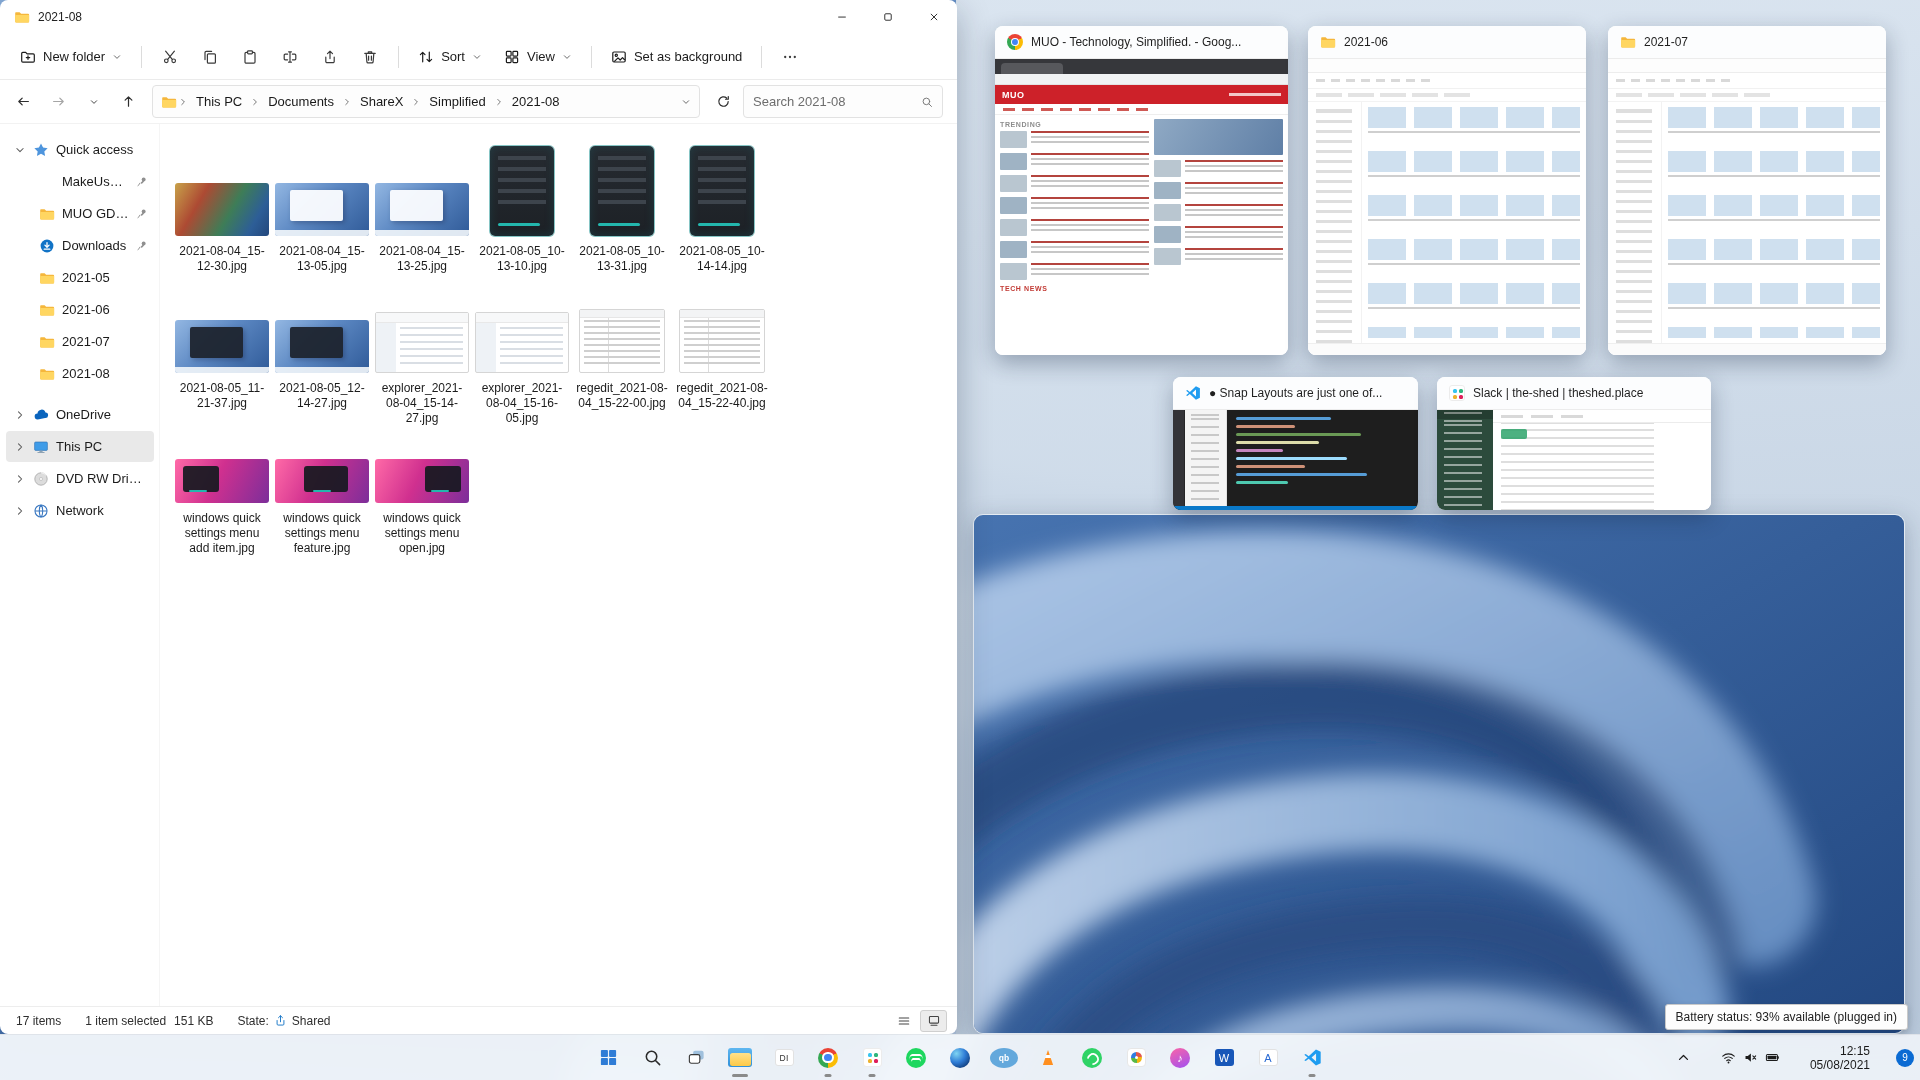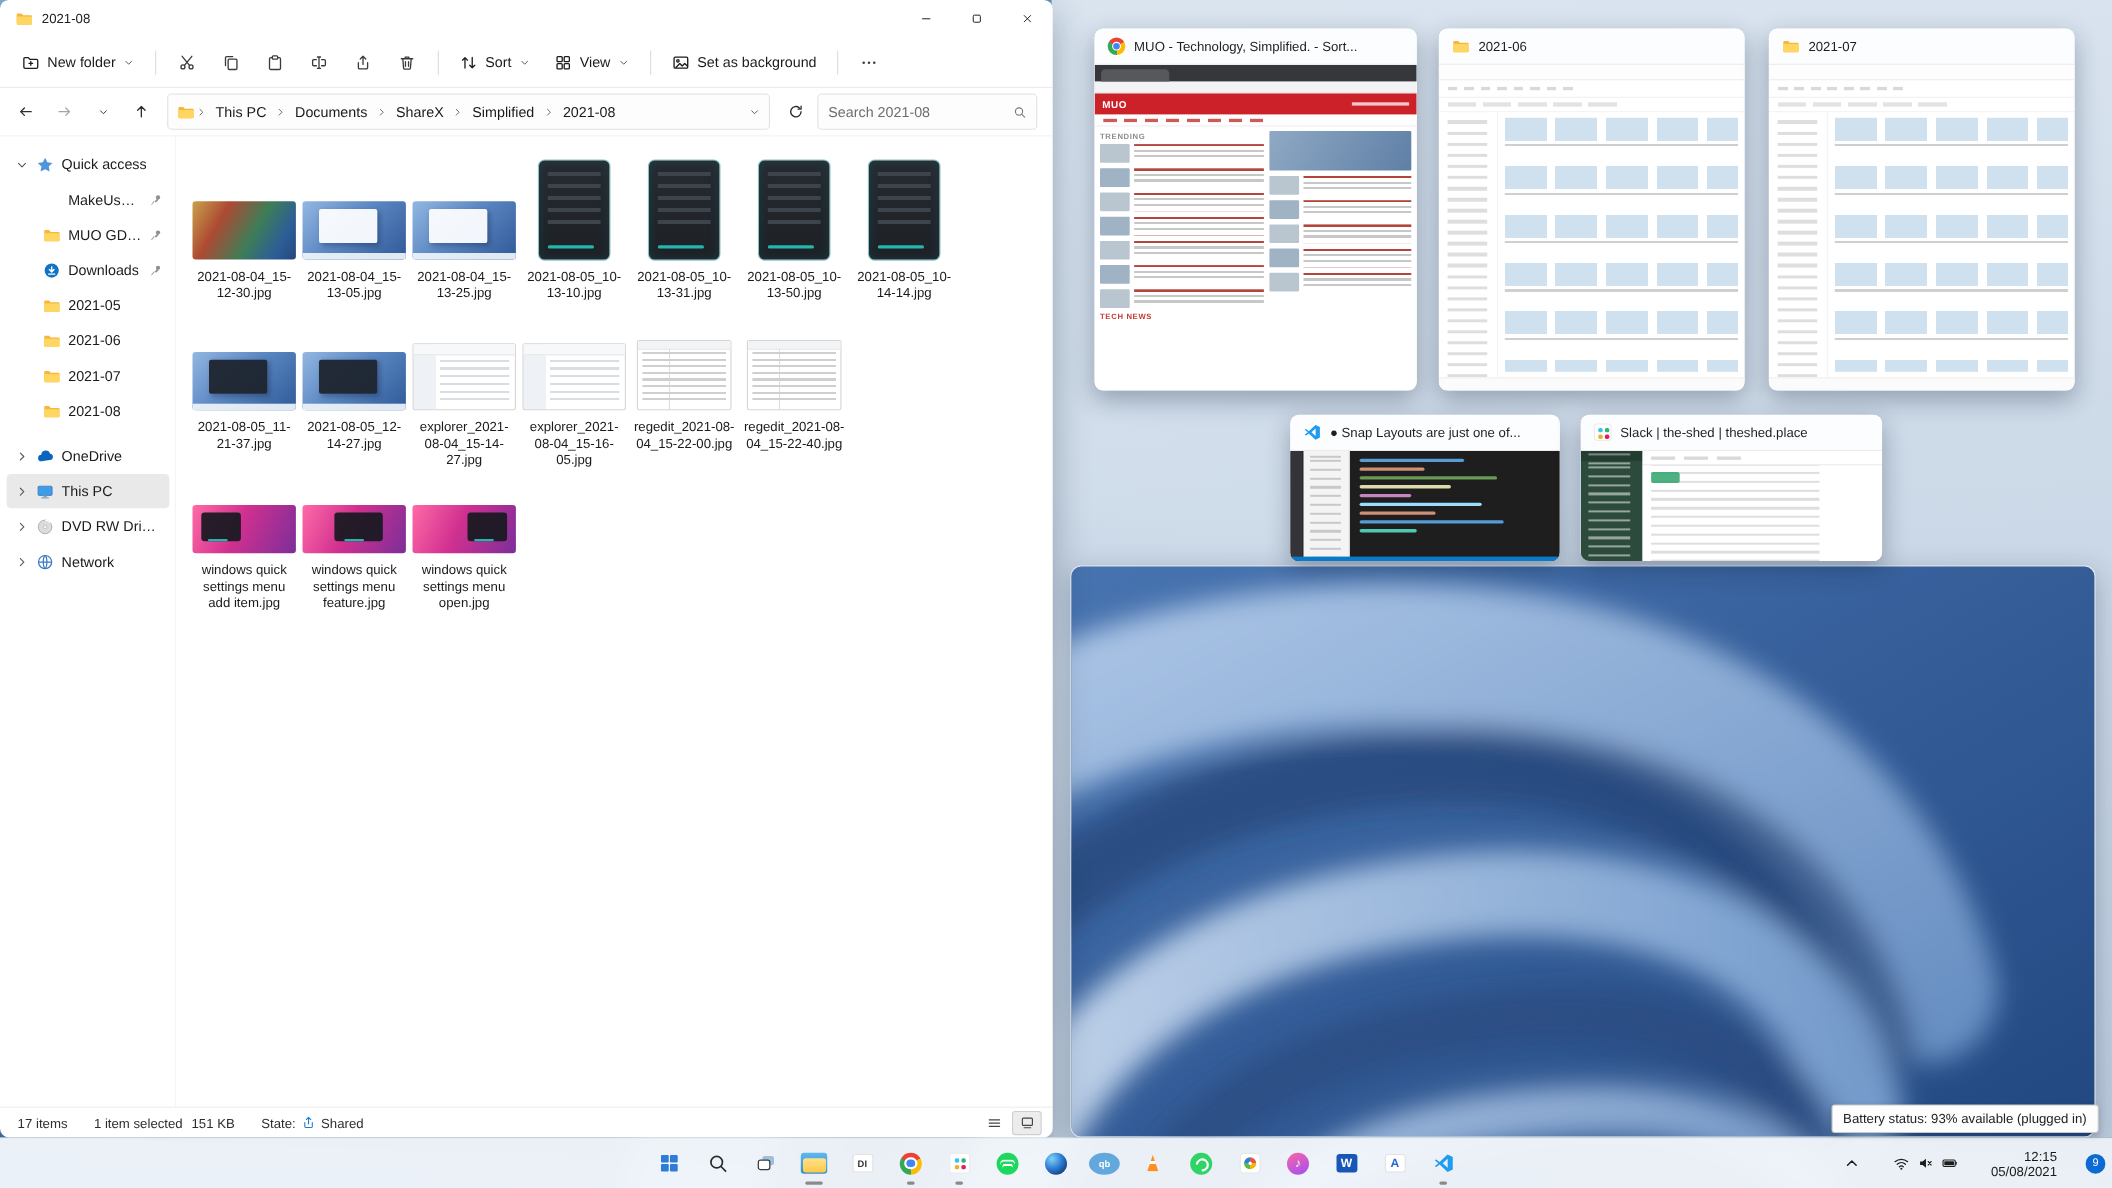--- a/index.html
+++ b/index.html
@@ -185,21 +185,21 @@
 
 #taskbar{position:absolute;left:0;top:1034px;width:1920px;height:46px;z-index:20;background:rgba(243,247,251,.96);border-top:1px solid rgba(0,0,0,.05)}
 .tb-center{position:absolute;left:50%;top:0;transform:translateX(-50%);height:100%;display:flex;align-items:center;gap:4px}
 .tbapp{position:relative;width:40px;height:40px;border-radius:6px;display:flex;align-items:center;justify-content:center}
 .tbapp .dash{position:absolute;bottom:1px;left:50%;transform:translateX(-50%);width:7px;height:3px;border-radius:2px;background:#8a8a8a}
 .tbapp.fg .dash{width:16px}
 .tbsvg svg{width:19px;height:19px}
 .ic-exp{position:relative;width:24px;height:20px}
 .ic-exp::before{content:"";position:absolute;left:0;top:0;width:24px;height:19px;border-radius:3px;background:linear-gradient(180deg,#5fb7f0,#2e8fd8)}
 .ic-exp::after{content:"";position:absolute;left:1.5px;top:5px;width:21px;height:13px;border-radius:2.5px;background:linear-gradient(180deg,#ffe18a,#fdc947)}
-.tile{width:19px;height:17px;border-radius:3px;display:flex;align-items:center;justify-content:center;font-weight:700}
+.tile{width:19px;height:17px;border-radius:3px;display:flex;align-items:center;justify-content:center;font-weight:400}
 .ic-di{background:#fff;border:1px solid #e2e2e2;color:#333;font-size:8.5px;letter-spacing:.3px}
 .ic-word{background:#1857b8;color:#fff;font-size:11px}
 .ic-a{background:#fff;border:1px solid #e2e2e2;color:#2a6bd4;font-size:11px}
 .ic-chrome{width:20px;height:20px;border-radius:50%;background:conic-gradient(from -60deg,#ea4335 0 120deg,#fbbc05 0 240deg,#34a853 0 360deg);position:relative}
 .ic-chrome::before{content:"";position:absolute;inset:22%;background:#fff;border-radius:50%}
 .ic-chrome::after{content:"";position:absolute;inset:32%;background:#4285f4;border-radius:50%}
 .ic-chrome.small{width:16px;height:16px}
 .ic-slack{width:16px;height:16px;border-radius:3px;background:#fff;border:1px solid #ececec;position:relative}
 .ic-slack::before{content:"";position:absolute;left:3px;top:3px;width:4px;height:4px;border-radius:1.5px;background:#36c5f0;box-shadow:6px 0 0 #2eb67d,0 6px 0 #ecb22e,6px 6px 0 #e01e5a}
 .ic-slack.big{width:19px;height:19px}
@@ -430,21 +430,21 @@
   <div id="frost"></div>
   <div id="zone">
     <svg viewBox="0 0 1920 1080">
         <use href="#bloom"></use>
       </svg>
   </div>
 
   <div class="card" id="card1">
     <div class="cardbar">
       <span class="ci ic-chrome small"></span>
-      <span class="cardtitle">MUO - Technology, Simplified. - Sort...</span>
+      <span class="cardtitle">MUO - Technology, Simplified. - Goog...</span>
     </div>
     <div class="mini muo">
       <div class="m-chrome"></div>
       <div class="m-url"></div>
       <div class="m-red">
           <span class="m-logo">MUO</span>
         </div>
       <div class="m-nav"></div>
       <div class="m-body">
         <div class="m-colL">
@@ -932,26 +932,20 @@
           <div class="cell">
               <div class="twrap h1">
                 <div class="thumb k-panel"></div>
               </div>
               <div class="flabel">2021-08-05_10-13-31.jpg</div>
             </div>
           <div class="cell">
               <div class="twrap h1">
                 <div class="thumb k-panel"></div>
               </div>
-              <div class="flabel">2021-08-05_10-13-50.jpg</div>
-            </div>
-          <div class="cell">
-              <div class="twrap h1">
-                <div class="thumb k-panel"></div>
-              </div>
               <div class="flabel">2021-08-05_10-14-14.jpg</div>
             </div>
         </div>
         <div class="frow">
           <div class="cell">
               <div class="twrap h2">
                 <div class="thumb k-desktop dark"></div>
               </div>
               <div class="flabel">2021-08-05_11-21-37.jpg</div>
             </div>

